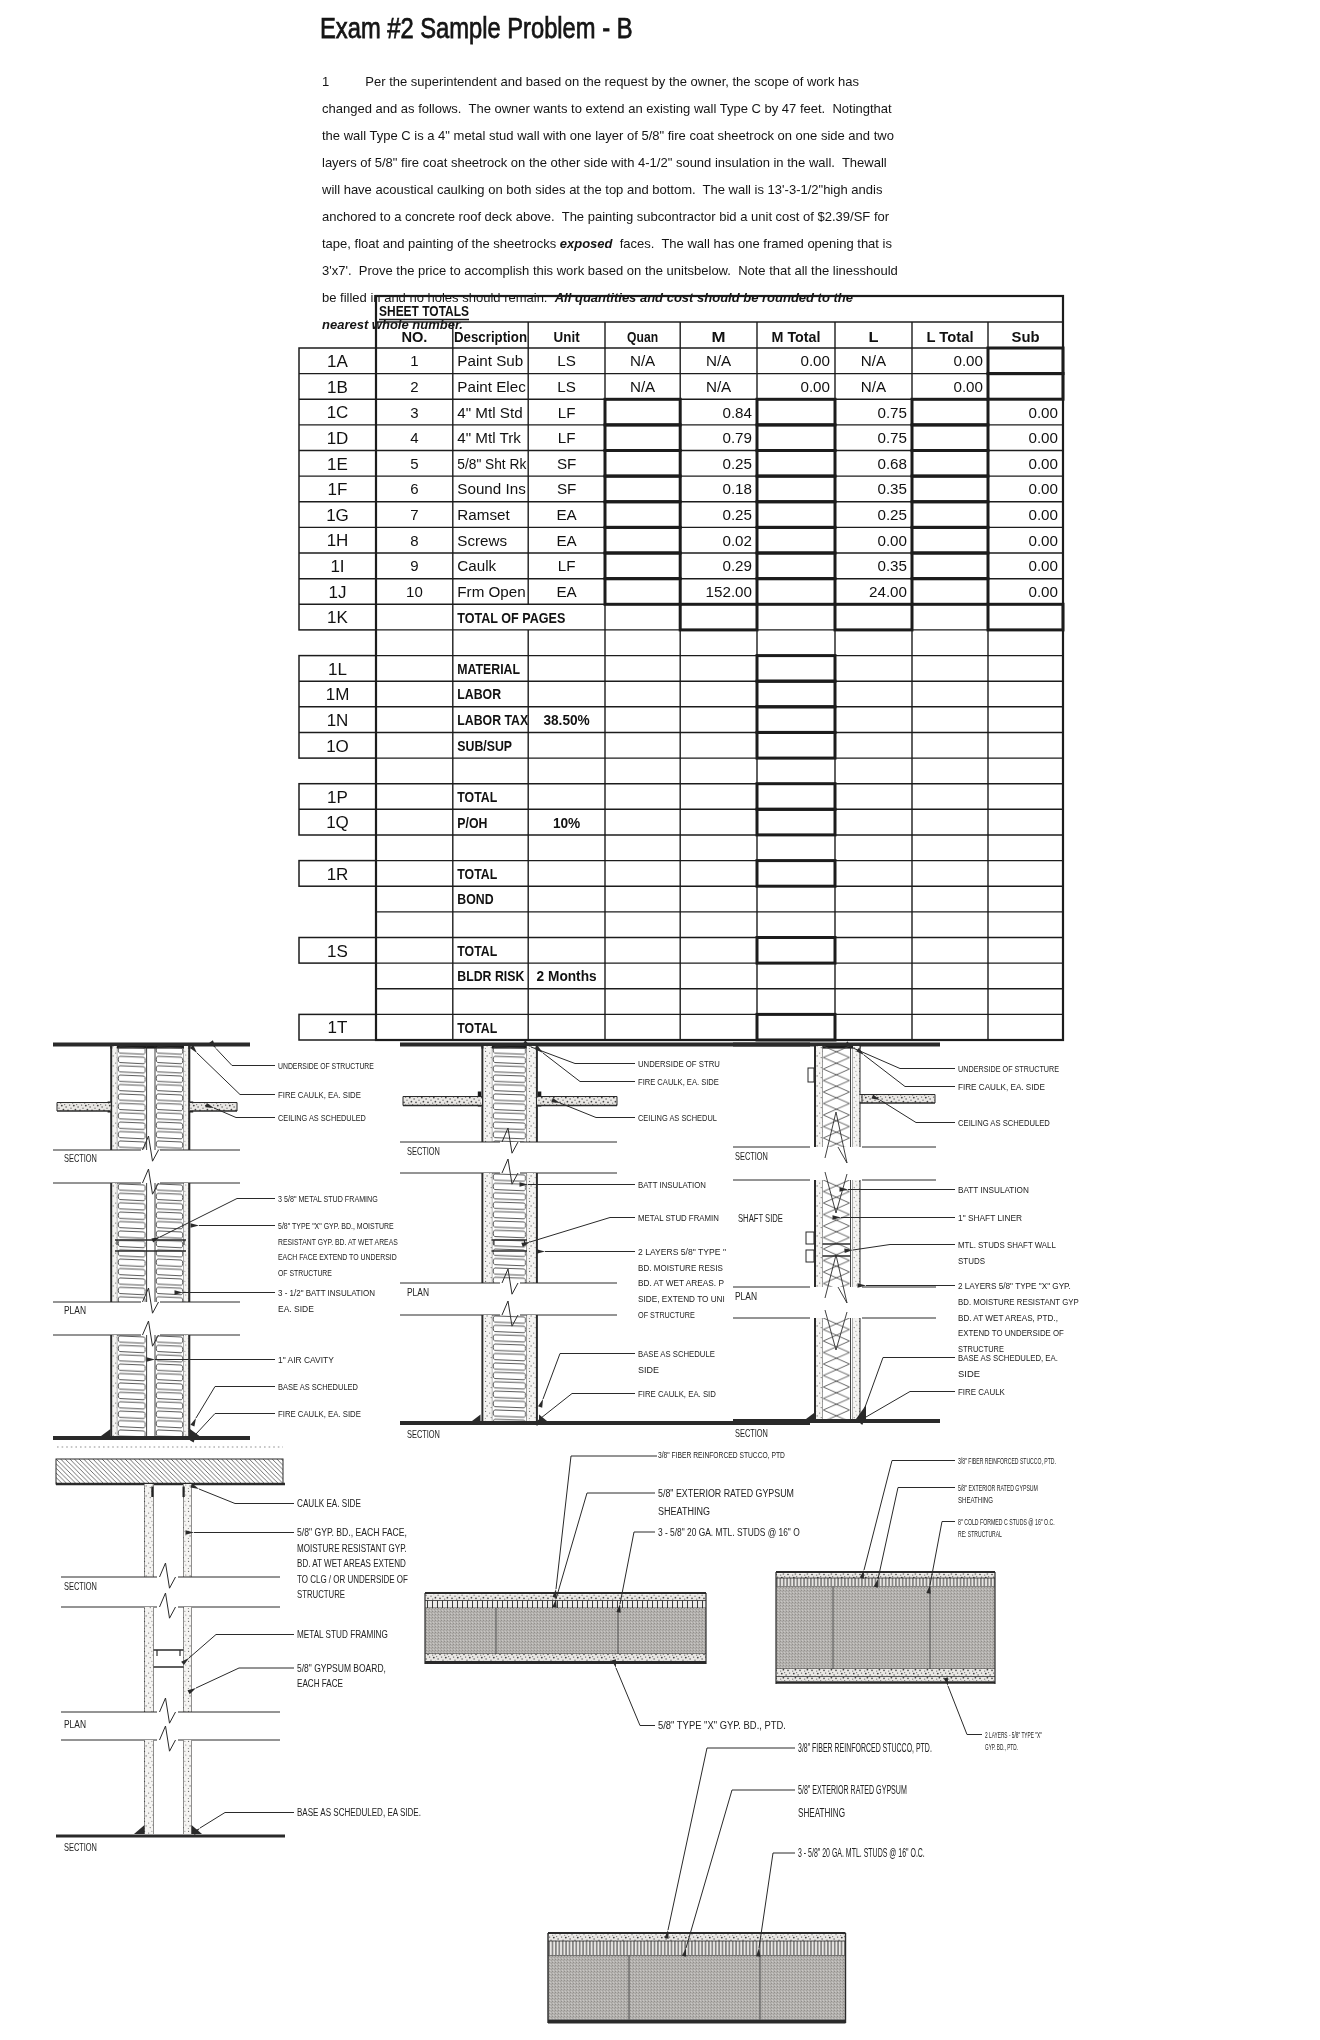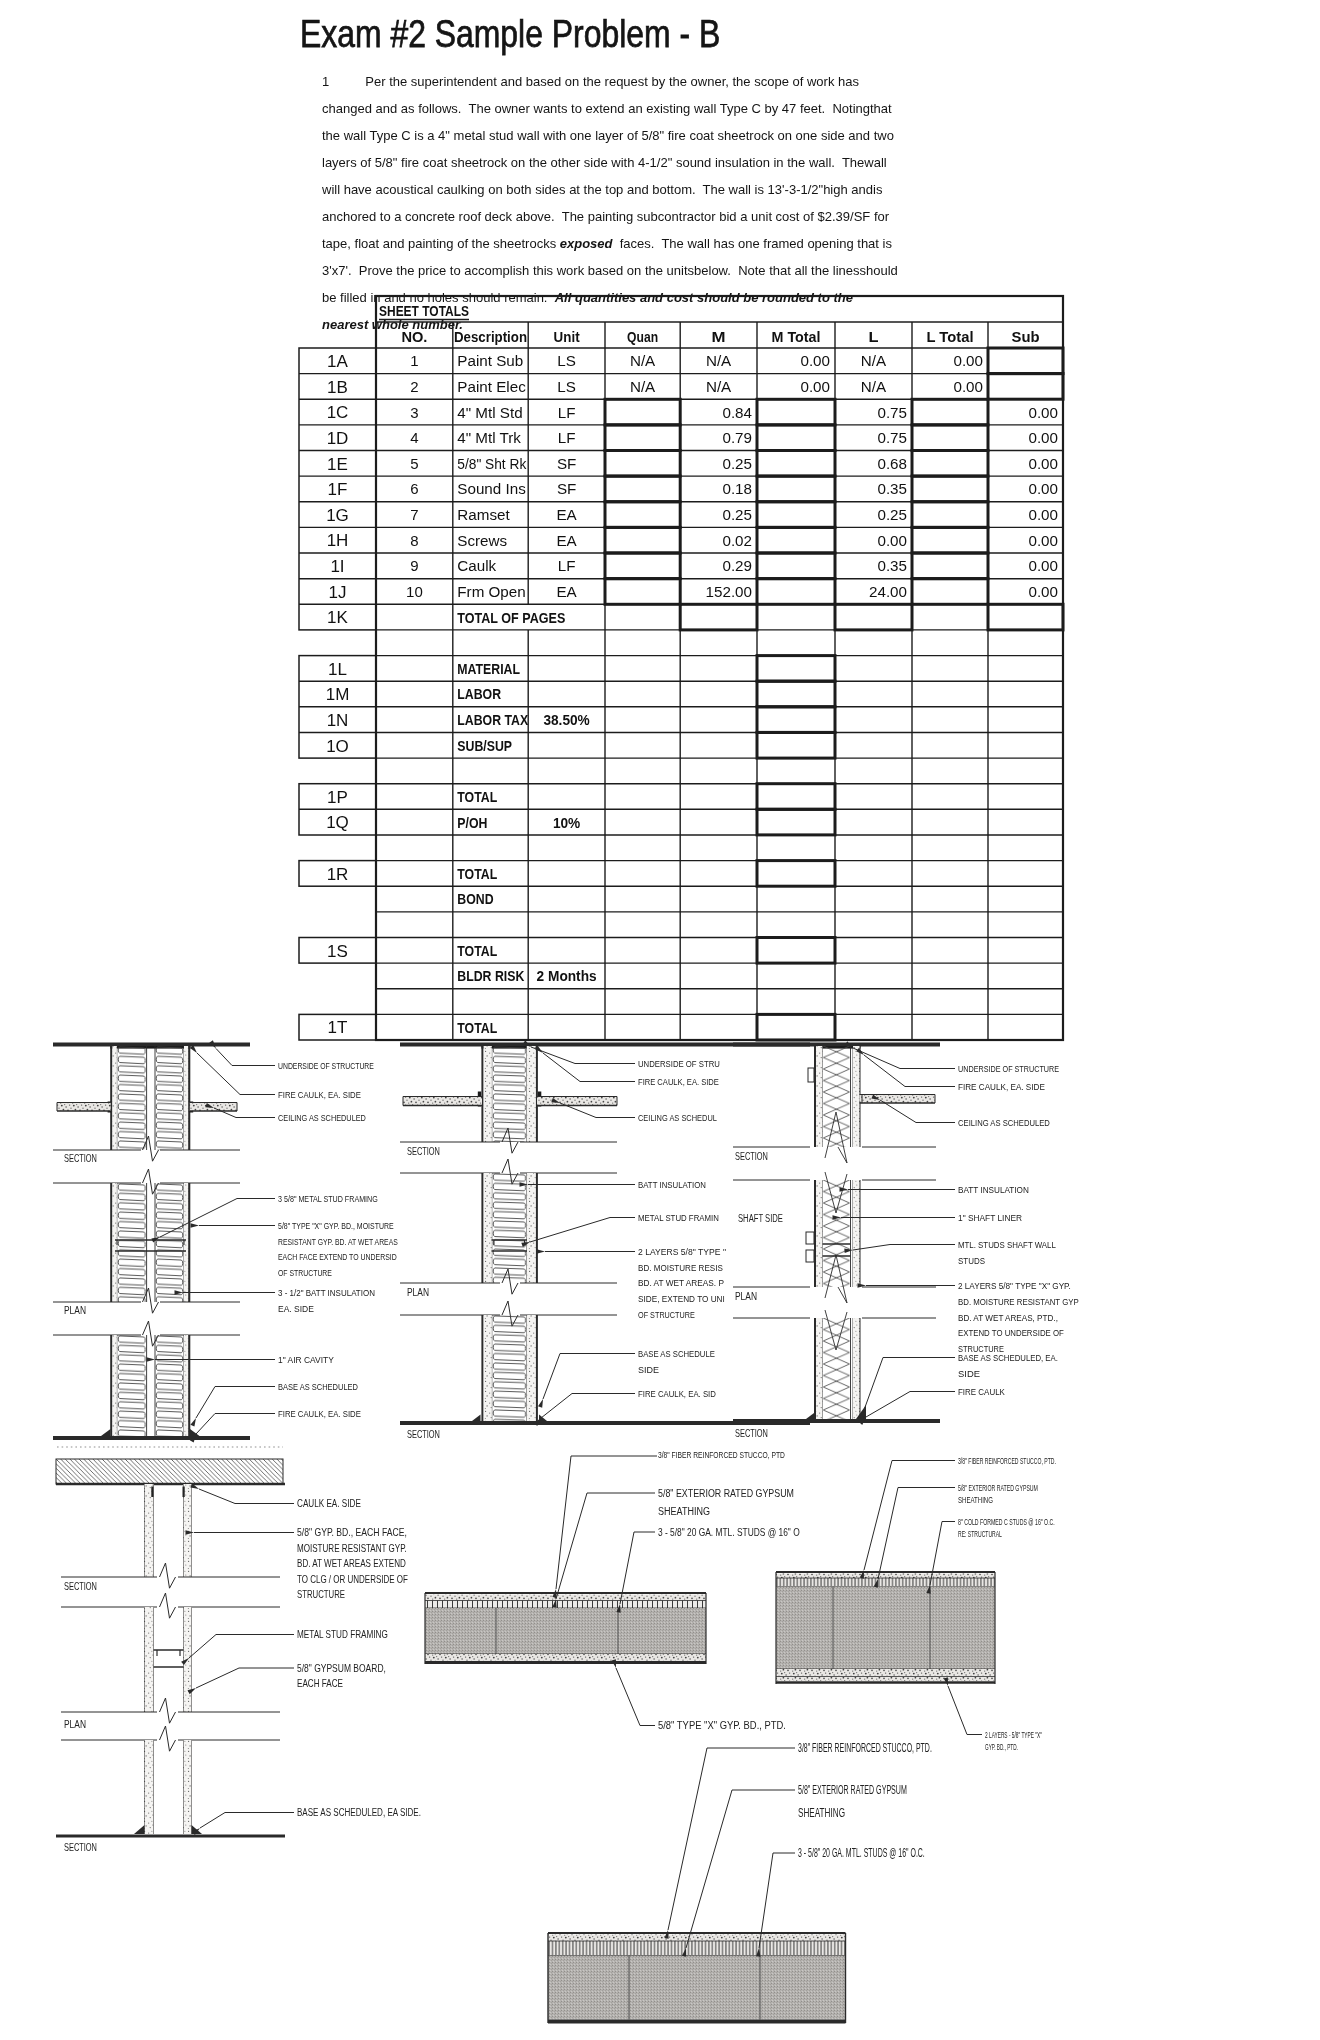--- a/index.html
+++ b/index.html
@@ -1,17 +1,17 @@
 <!DOCTYPE html>
 <html><head><meta charset="utf-8"><style>
 html,body{margin:0;padding:0;background:#ffffff;}
 body{width:1320px;height:2040px;position:relative;font-family:"Liberation Sans",sans-serif;color:#151515;}
 .abs{position:absolute;}
 </style></head><body>
-<div class="abs" style="left:300px;top:12px;font-size:39px;white-space:nowrap;"><span style="display:inline-block;transform:scaleX(0.818);transform-origin:0 0;font-weight:normal;-webkit-text-stroke:0.75px #151515;letter-spacing:0px;">Exam #2 Sample Problem - B</span></div>
+<div class="abs" style="left:320px;top:12px;font-size:29px;white-space:nowrap;"><span style="display:inline-block;transform:scaleX(0.818);transform-origin:0 0;font-weight:normal;-webkit-text-stroke:0.75px #151515;letter-spacing:0px;">Exam #2 Sample Problem - B</span></div>
 <div class="abs" style="left:322px;top:68px;width:790px;font-size:13px;line-height:27px;">
 1&nbsp;&nbsp;&nbsp;&nbsp;&nbsp;&nbsp;&nbsp;&nbsp;&nbsp;&nbsp;Per the superintendent and based on the request by the owner, the scope of work has<br>changed and as follows.&nbsp; The owner wants to extend an existing wall Type C by 47 feet.&nbsp; Notingthat<br>the wall Type C is a 4" metal stud wall with one layer of 5/8" fire coat sheetrock on one side and two<br>layers of 5/8" fire coat sheetrock on the other side with 4-1/2" sound insulation in the wall.&nbsp; Thewall<br>will have acoustical caulking on both sides at the top and bottom.&nbsp; The wall is 13'-3-1/2"high andis<br>anchored to a concrete roof deck above.&nbsp; The painting subcontractor bid a unit cost of $2.39/SF for<br>tape, float and painting of the sheetrocks <b><i>exposed</i></b>&nbsp; faces.&nbsp; The wall has one framed opening that is<br>3'x7'.&nbsp; Prove the price to accomplish this work based on the unitsbelow.&nbsp; Note that all the linesshould<br>be filled in and no holes should remain.&nbsp; <b><i>All quantities and cost should be rounded to the</i></b><br><b><i>nearest whole number.</i></b>
 </div>
 <svg class="abs" style="left:0;top:0" width="1320" height="2040" viewBox="0 0 1320 2040">
 <defs>
 <pattern id="batt" width="33" height="11" patternUnits="userSpaceOnUse">
  <path d="M16.5,0 C31,3.6 2,7.4 16.5,11" fill="none" stroke="#4a4a4a" stroke-width="0.85"></path>
  <path d="M16.5,0 C2,3.6 31,7.4 16.5,11" fill="none" stroke="#4a4a4a" stroke-width="0.85"></path>
 </pattern>
 <pattern id="battx" width="28" height="13" patternUnits="userSpaceOnUse">

